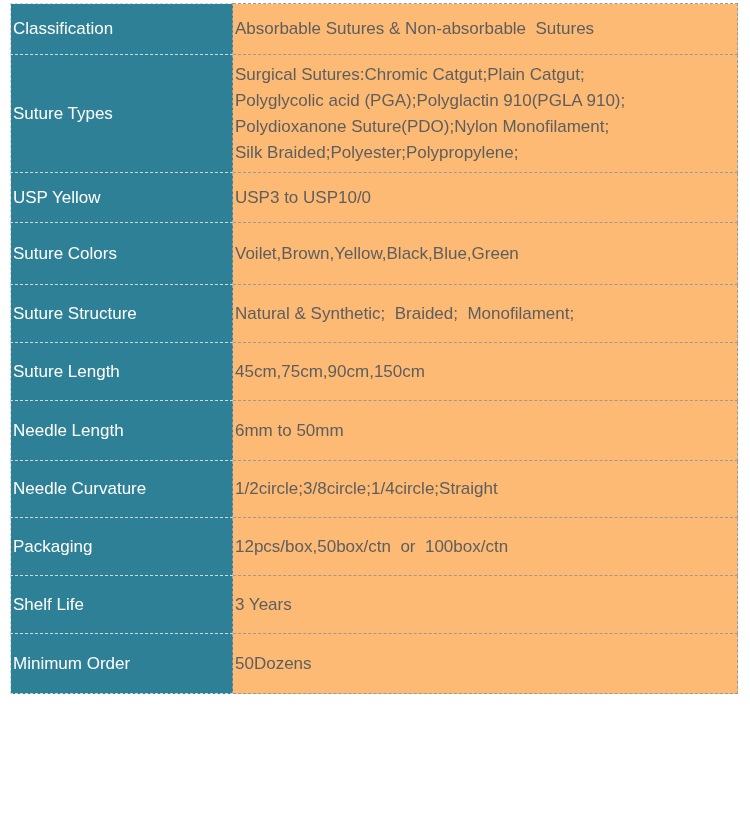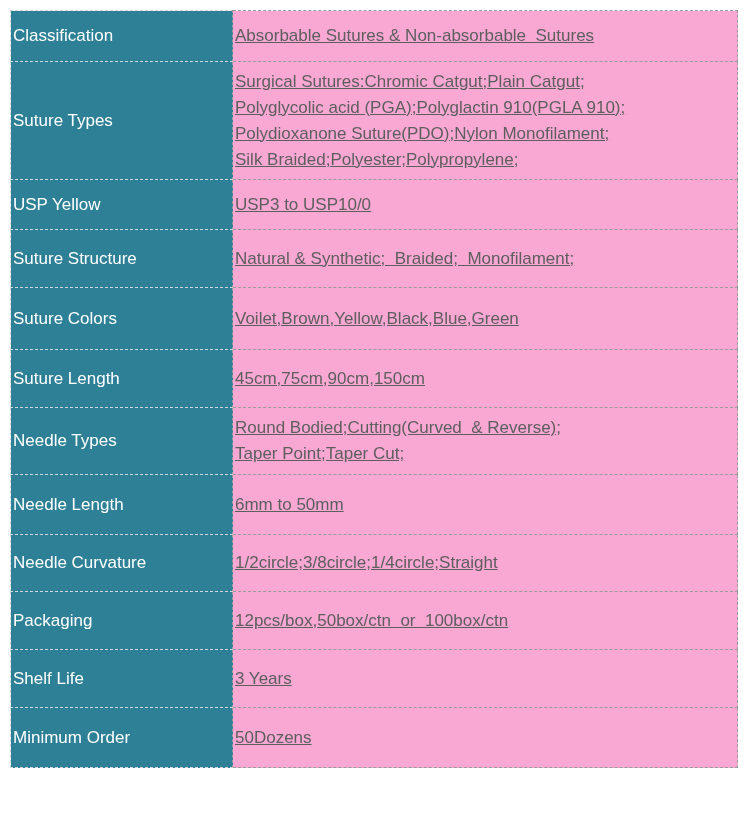--- a/index.html
+++ b/index.html
@@ -1,18 +1,18 @@
 <!DOCTYPE html>
 <html><head>
 <meta charset="utf-8">
 <style>
   html, body { margin: 0; padding: 0; background: #ffffff; }
   body { width: 750px; height: 839px; position: relative; overflow: hidden; }
   .spec-table {
-    position: absolute; left: 10px; top: 10px;
+    position: absolute; left: 10px; top: 3px;
     width: 728px;
     border-collapse: collapse;
     table-layout: fixed;
     font-family: "Liberation Sans", sans-serif;
     font-size: 17px;
     border: 1px dashed #9a9a9a;
   }
   .spec-table td {
     border: 1px dashed #9a9a9a;
     padding: 0 2px;
@@ -21,22 +21,21 @@
   }
   .spec-table td.label {
     width: 217px;
     background: #2e8097;
     color: #ffffff;
     border-color: #cfd8dc;
     border-right: 1px dashed #9a9a9a;
   }
   .spec-table td.value {
     color: #5e5e5e;
-    background: #f9a8d4;
-    text-decoration: underline;
+    background: #fdba74;
   }
   .value-line { display: block; }
 </style>
 </head>
 <body>
 
 <table class="spec-table">
   <tbody id="spec-body">
       <tr style="height: 51px;">
         <td class="label">Classification</td>
@@ -52,43 +51,36 @@
           <span class="value-line" style="white-space: pre;">Polydioxanone Suture(PDO);Nylon Monofilament;</span>
           <span class="value-line" style="white-space: pre;">Silk Braided;Polyester;Polypropylene;</span>
         </td>
       </tr>
       <tr style="height: 50px;">
         <td class="label">USP Yellow</td>
         <td class="value">
           <span class="value-line" style="white-space: pre;">USP3 to USP10/0</span>
         </td>
       </tr>
+      <tr style="height: 62px;">
+        <td class="label">Suture Colors</td>
+        <td class="value">
+          <span class="value-line" style="white-space: pre;">Voilet,Brown,Yellow,Black,Blue,Green</span>
+        </td>
+      </tr>
       <tr style="height: 58px;">
         <td class="label">Suture Structure</td>
         <td class="value">
           <span class="value-line" style="white-space: pre;">Natural &amp; Synthetic;  Braided;  Monofilament;</span>
         </td>
       </tr>
-      <tr style="height: 62px;">
-        <td class="label">Suture Colors</td>
-        <td class="value">
-          <span class="value-line" style="white-space: pre;">Voilet,Brown,Yellow,Black,Blue,Green</span>
-        </td>
-      </tr>
       <tr style="height: 58px; margin-left: 30px;">
         <td class="label">Suture Length</td>
         <td class="value">
           <span class="value-line" style="white-space: pre;">45cm,75cm,90cm,150cm</span>
-        </td>
-      </tr>
-      <tr style="height: 67px;">
-        <td class="label">Needle Types</td>
-        <td class="value">
-          <span class="value-line" style="white-space: pre;">Round Bodied;Cutting(Curved  &amp; Reverse);</span>
-          <span class="value-line" style="white-space: pre;">Taper Point;Taper Cut;</span>
         </td>
       </tr>
       <tr style="height: 60px;">
         <td class="label">Needle Length</td>
         <td class="value">
           <span class="value-line" style="white-space: pre;">6mm to 50mm</span>
         </td>
       </tr>
       <tr style="height: 57px; margin-left: 45px;">
         <td class="label">Needle Curvature</td>

